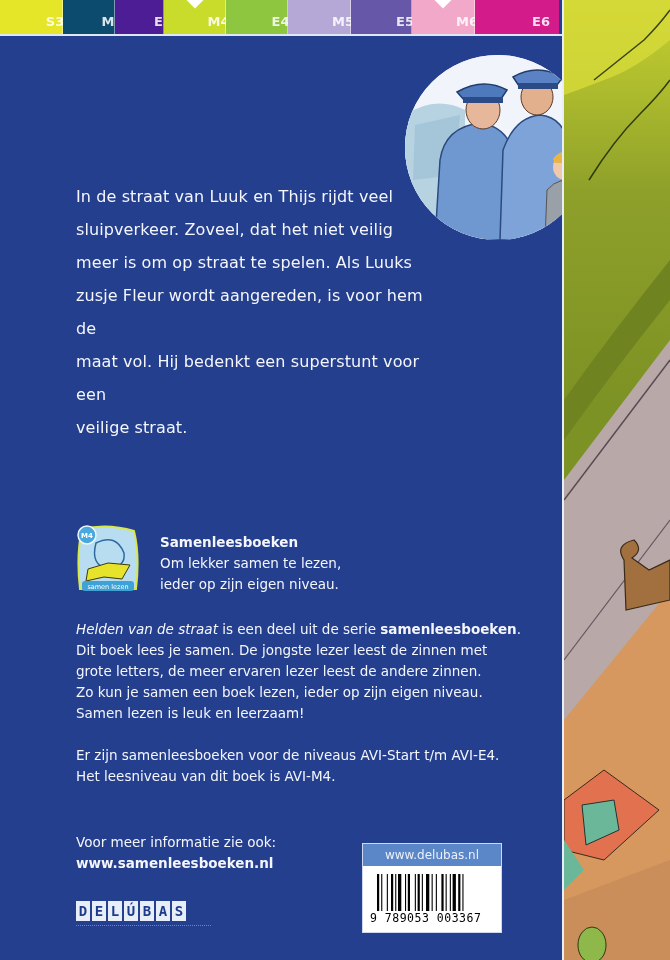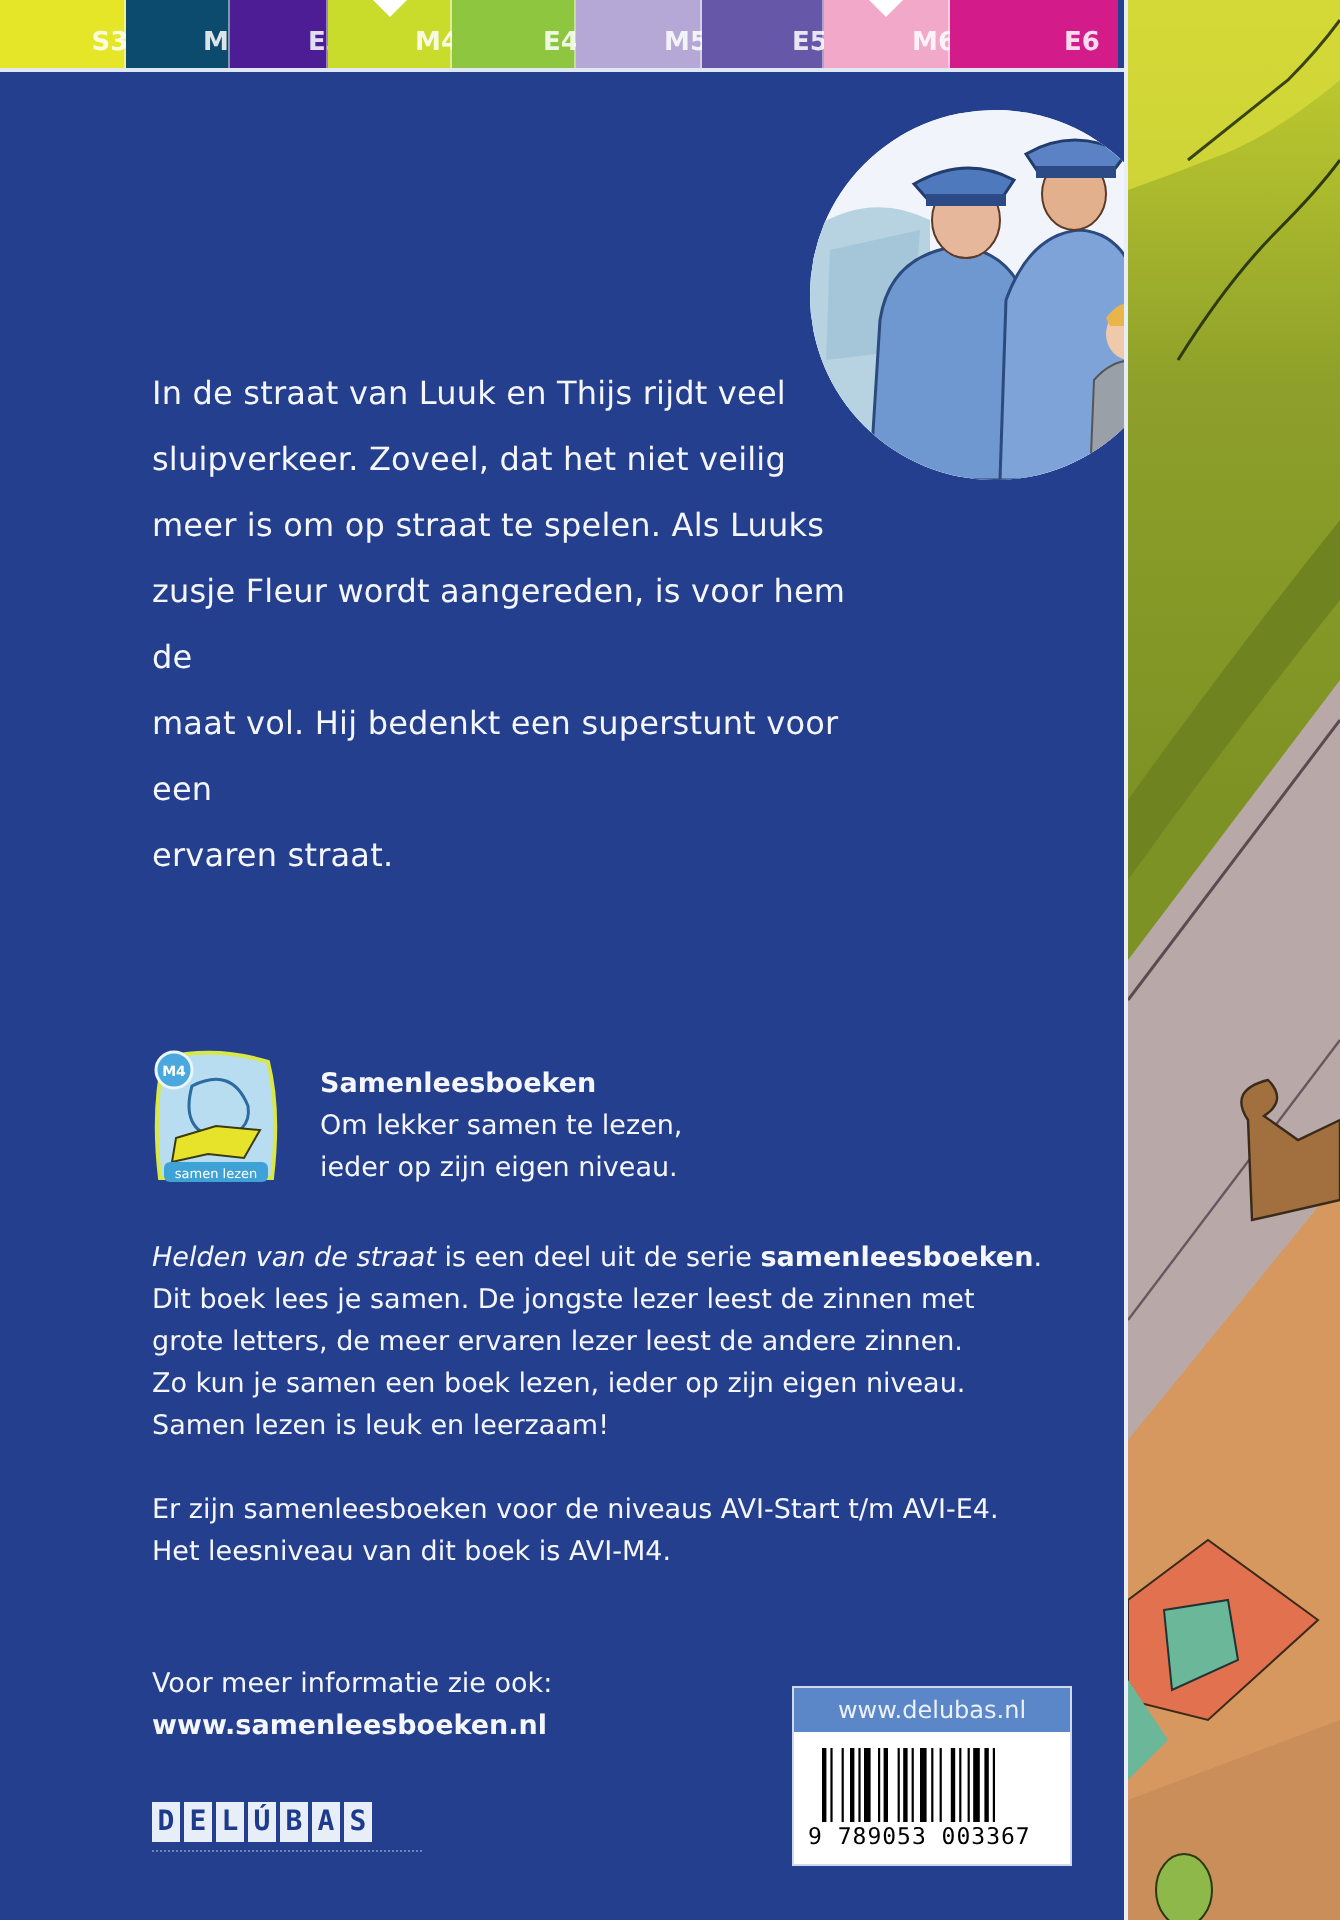--- a/index.html
+++ b/index.html
@@ -26,21 +26,21 @@
   .about b { font-weight: bold; }
 
   .more-info { position: absolute; left: 76px; top: 832px; font-size: 13.5px; line-height: 21px; }
   .more-info .url { font-weight: bold; }
 
   .publisher { position: absolute; left: 76px; top: 901px; display: flex; gap: 2px; }
   .publisher span { display: inline-block; width: 14px; height: 20px; background: #e8eef8; color: #1d3a8c; font-weight: bold; font-size: 14px;
                     line-height: 20px; text-align: center; font-family: "DejaVu Sans Mono", monospace; }
   .publisher-sub { position: absolute; left: 76px; top: 925px; width: 135px; height: 2px; border-top: 1px dotted rgba(255,255,255,0.35); }
 
-  .isbn-box { position: absolute; left: 362px; top: 843px; width: 140px; height: 90px; background: #fff; border: 1px solid #cfd9ee; margin-left: 34px; }
+  .isbn-box { position: absolute; left: 362px; top: 843px; width: 140px; height: 90px; background: #fff; border: 1px solid #cfd9ee; }
   .isbn-box .site { height: 22px; background: #5b86c7; color: #eaf1fb; font-size: 12px; text-align: center; line-height: 22px; }
   .barcode { position: absolute; left: 14px; top: 30px; width: 112px; height: 42px; }
   .isbn-num { position: absolute; left: 5px; top: 67px; font-family: "DejaVu Sans Mono", monospace; font-size: 11.5px; color: #000; background: #fff; padding: 0 2px; letter-spacing: 0.5px; }
 
   .spine-line { position: absolute; left: 562px; top: 0; width: 2px; height: 960px; background: #e8eef8; }
   .art { position: absolute; left: 564px; top: 0; width: 106px; height: 960px; overflow: hidden; }
 
   .illustration { position: absolute; left: 405px; top: 55px; width: 185px; height: 185px; border-radius: 50%; overflow: hidden; background: #eef3fa; }
 </style>
 </head>
@@ -101,21 +101,21 @@
       <path d="M148 104 Q158 90 172 102 L170 108 L150 108 Z" fill="#e8b648"></path>
     </svg>
   </div>
 
   <div class="summary" id="summary">
       <div>In de straat van Luuk en Thijs rijdt veel</div>
       <div>sluipverkeer. Zoveel, dat het niet veilig</div>
       <div>meer is om op straat te spelen. Als Luuks</div>
       <div>zusje Fleur wordt aangereden, is voor hem de</div>
       <div>maat vol. Hij bedenkt een superstunt voor een</div>
-      <div>ervaren straat.</div>
+      <div>veilige straat.</div>
     </div>
 
   <div class="badge-logo">
     <svg width="64" height="68" viewBox="0 0 64 68">
       <path d="M6 4 Q32 -2 58 6 Q64 30 60 64 L4 64 Q0 30 6 4 Z" fill="#b9ddf0" stroke="#d8e84a" stroke-width="2"></path>
       <circle cx="11" cy="10" r="9" fill="#4aa8de" stroke="#eaf6fb" stroke-width="1.5"></circle>
       <text x="11" y="13" font-size="7" font-weight="bold" fill="#fff" text-anchor="middle" font-family="DejaVu Sans, sans-serif" id="badgeLevel">M4</text>
       <path d="M20 18 Q40 8 48 28 Q50 42 32 44 Q14 40 20 18 Z" fill="none" stroke="#2d6aa2" stroke-width="1.5"></path>
       <path d="M12 44 L32 38 L54 40 L46 54 L28 52 L10 56 Z" fill="#e6e32a" stroke="#3a3a10" stroke-width="1"></path>
       <rect x="6" y="56" width="52" height="10" rx="3" fill="#3fa2d7"></rect>

